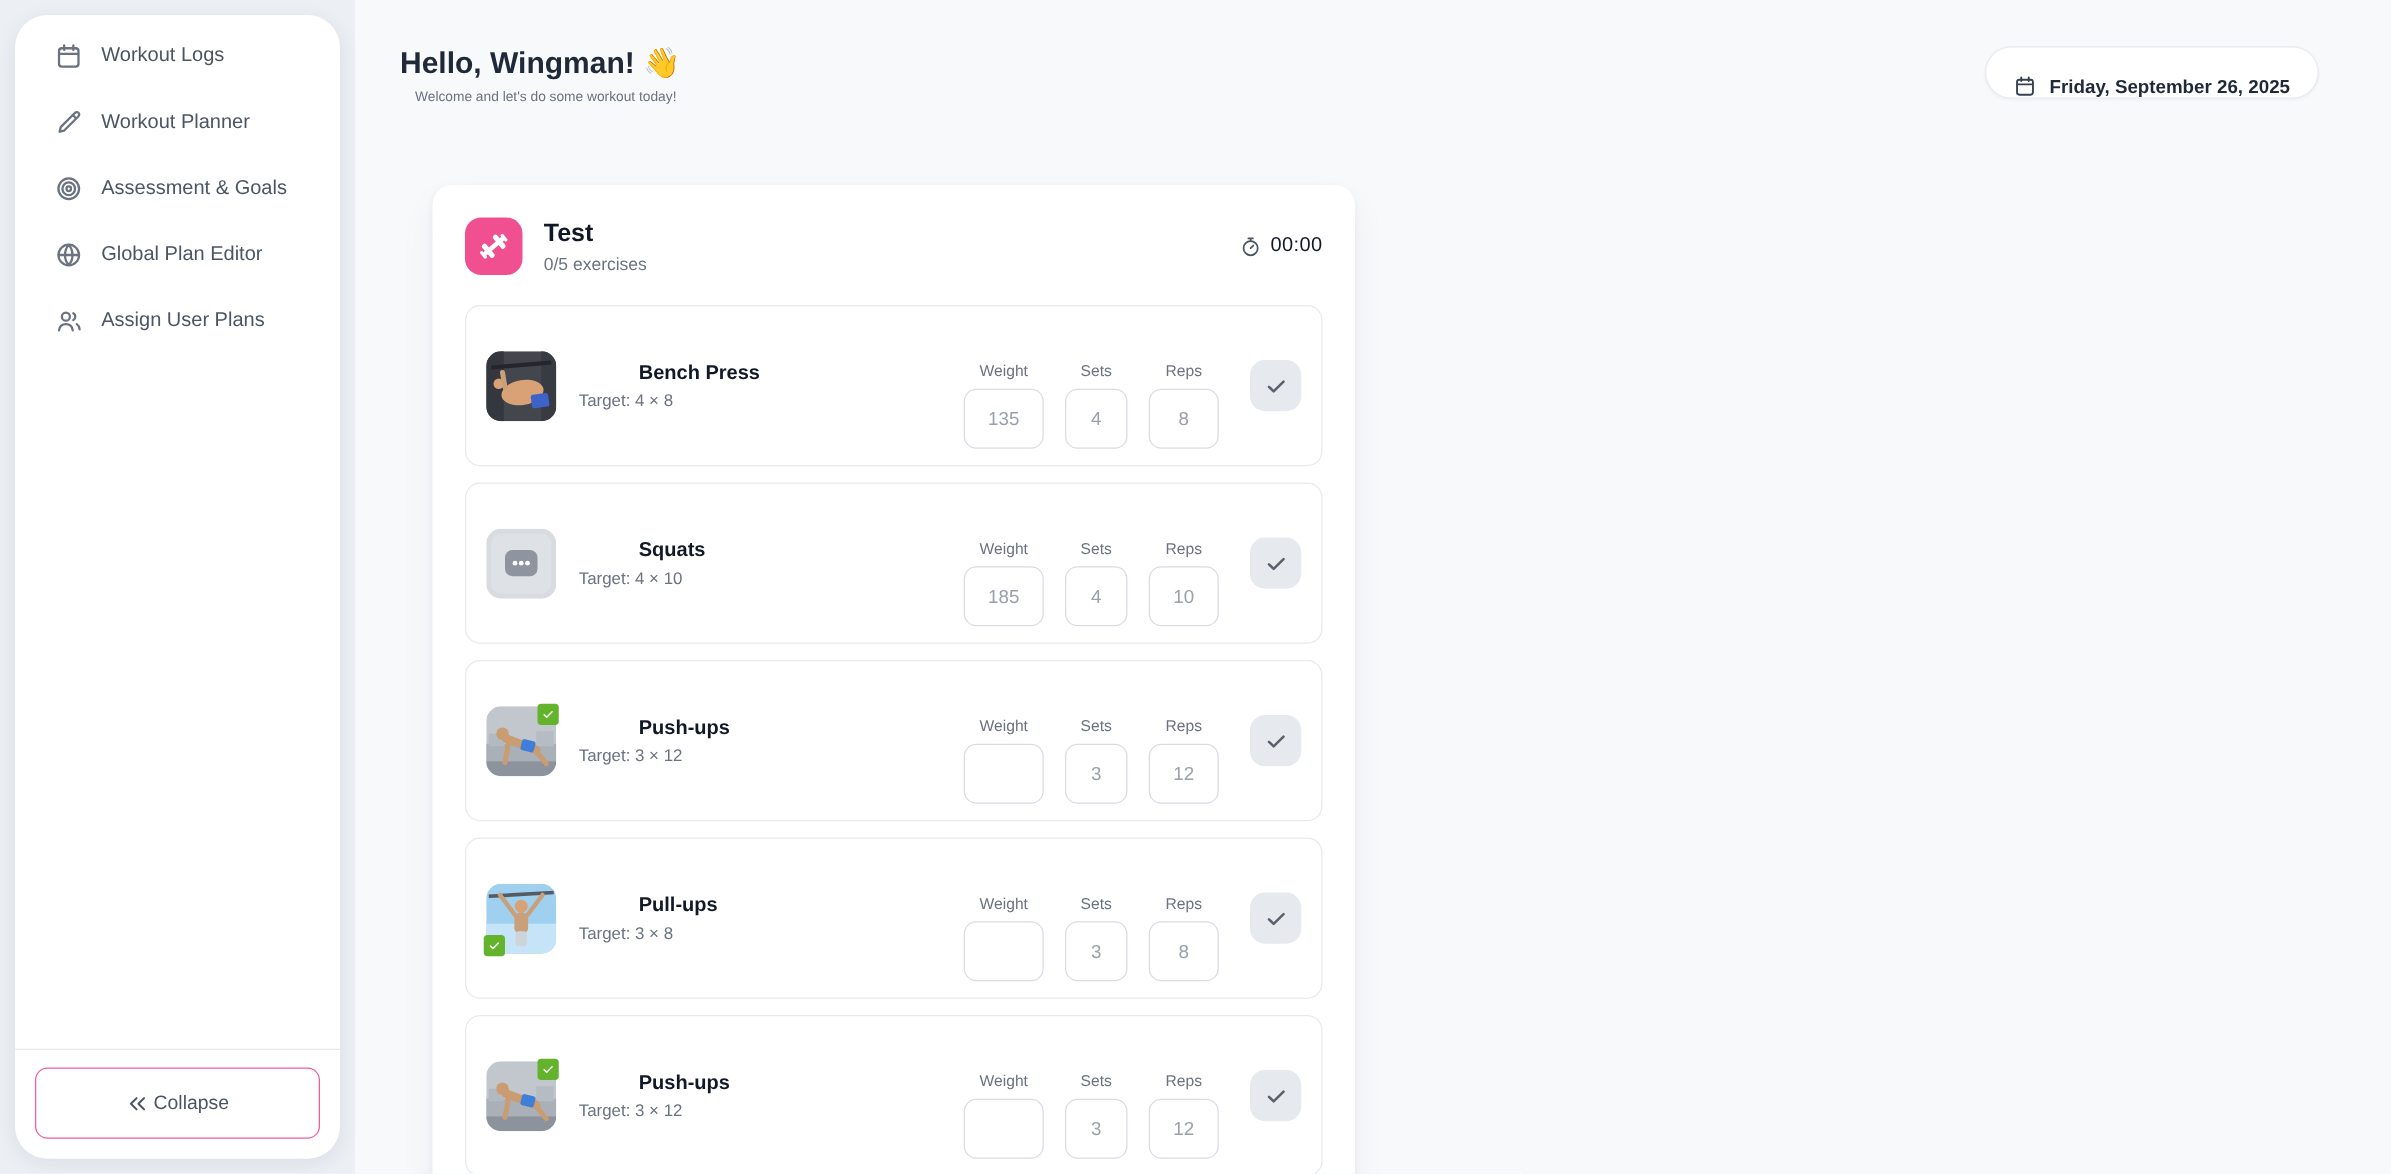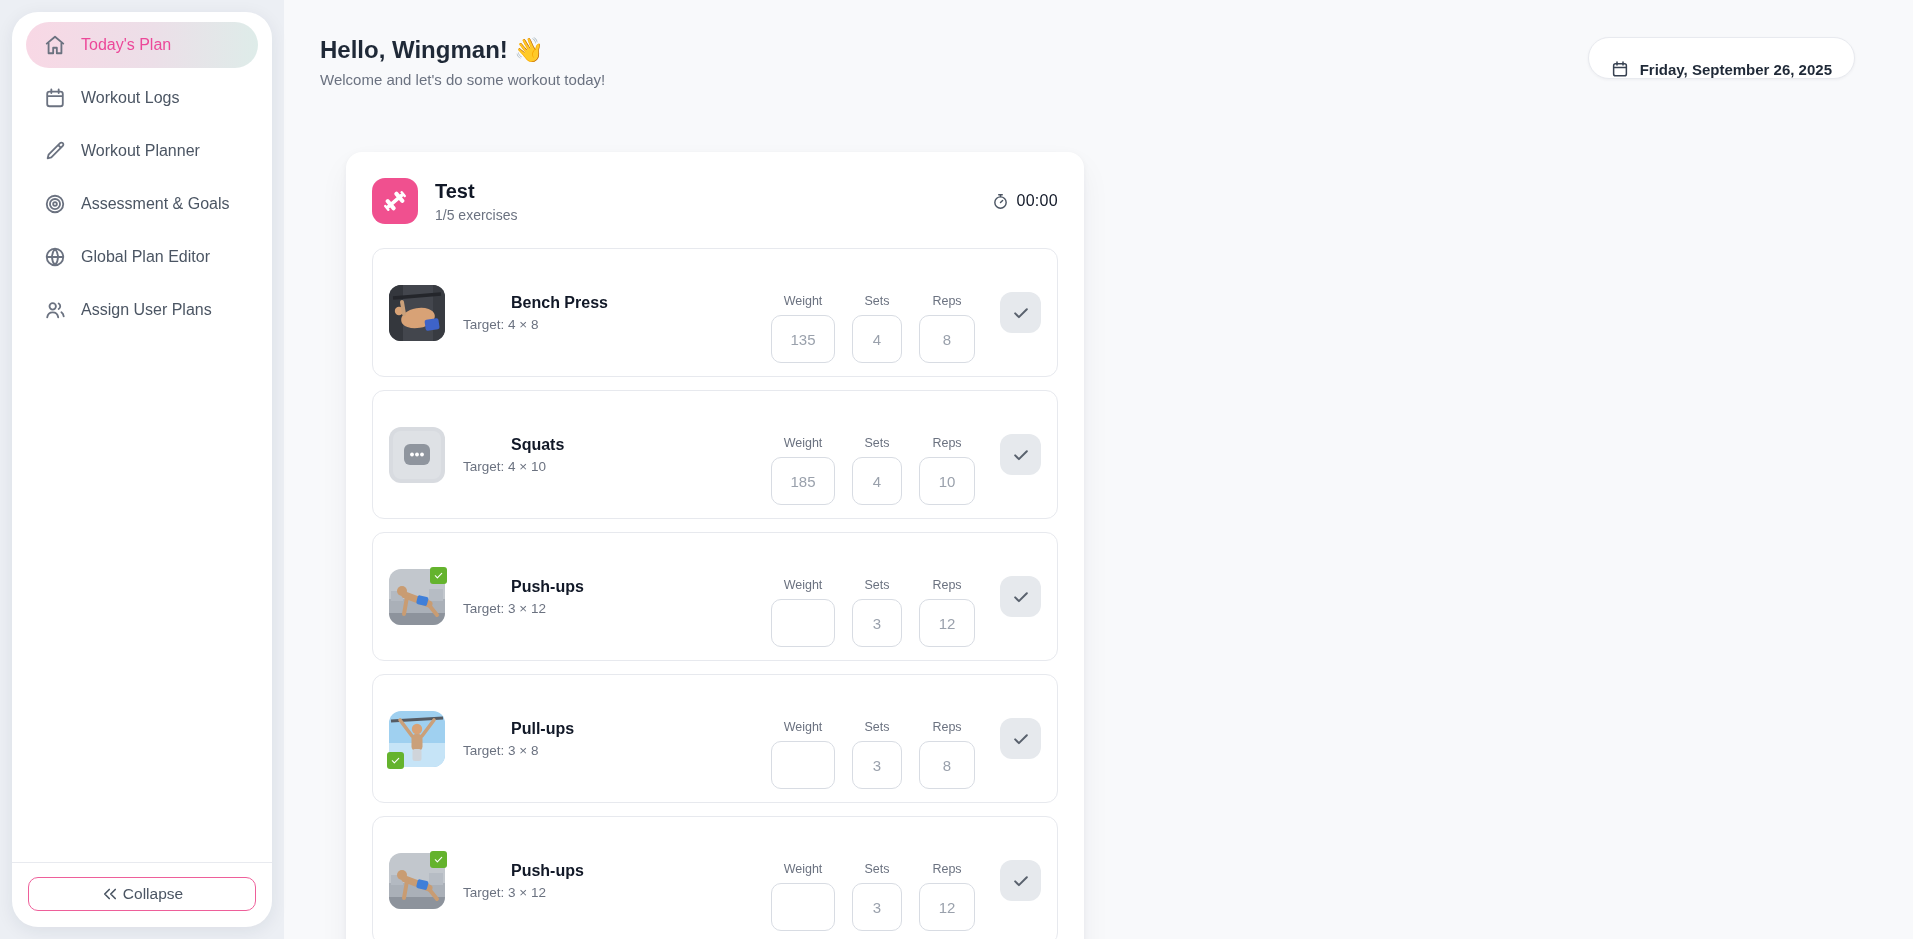--- a/index.html
+++ b/index.html
@@ -24,30 +24,30 @@
     border-radius:23px; margin-bottom:7px; cursor:pointer; background:transparent; border:none; width:100%;
     font-family:inherit;
   }
   .nav-item .nav-ic { width:22px; height:22px; color:#6b7280; flex:none; display:flex; }
   .nav-item .nav-label { font-size:16px; color:#4b5563; white-space:nowrap; }
   .nav-item.active { background:linear-gradient(90deg,#f8d8e5 0%,#ecdfe8 55%,#deece9 100%); }
   .nav-item.active .nav-label { color:#ec4899; }
 
   .collapse-wrap { padding:14px 16px 16px 16px; border-top:1px solid #e8eaef; }
   .collapse-btn {
-    width:100%; height:34px; background:#fff; border:1.6px solid #ee5f9a; border-radius:10px;
+    width:100%; height:57px; background:#fff; border:1.6px solid #ee5f9a; border-radius:10px;
     display:flex; align-items:center; justify-content:center; gap:4px; cursor:pointer; font-family:inherit;
   }
   .collapse-btn .c-ic { width:18px; height:18px; color:#4b5563; display:flex; }
   .collapse-btn span { font-size:15.5px; color:#4b5563; }
 
   
   main { flex:1; position:relative; padding:36px 58px 0 36px; }
   .page-title { font-size:24px; font-weight:bold; color:#1f2937; }
-  .page-subtitle { font-size:15px; color:#6b7280; margin-top:7px; }
+  .page-subtitle { font-size:11px; color:#6b7280; margin-top:7px;margin-left:12px; }
 
   .date-pill {
     position:absolute; top:37px; right:58px; height:42px; padding:0 22px;
     background:#fff; border:1px solid #e8eaef; border-radius:22px;
     display:flex; align-items:flex-end; gap:11px; cursor:pointer;
     box-shadow:0 1px 3px rgba(30,41,59,.05); font-family:inherit;
   }
   .date-pill .d-ic { width:18px; height:18px; color:#374151; display:flex; }
   .date-pill span { font-size:15px; font-weight:bold; color:#1f2937; }
 
@@ -207,28 +207,20 @@
     <rect x="22.5" y="23" width="11" height="17" rx="4.5" fill="#caa07a"></rect>
     <rect x="23.5" y="38" width="9" height="12" rx="2.5" fill="#cfd4da"></rect>
   </symbol>
 </svg>
 
 <div class="page">
 
   <div class="side-col">
     <aside class="sidebar">
       <nav id="nav">
-          <button class="nav-item active">
-    <span class="nav-ic icon">
-              <svg viewBox="0 0 24 24" width="22" height="22">
-                <use href="#home"></use>
-              </svg>
-            </span>
-    <span class="nav-label">Today's Plan</span>
-  </button>
           <button class="nav-item">
     <span class="nav-ic icon">
               <svg viewBox="0 0 24 24" width="22" height="22">
                 <use href="#calendar"></use>
               </svg>
             </span>
     <span class="nav-label">Workout Logs</span>
   </button>
           <button class="nav-item">
     <span class="nav-ic icon">
@@ -293,21 +285,21 @@
 
     <section class="card">
       <div class="card-head">
         <div class="w-icon">
           <svg viewBox="0 0 28 28">
               <use href="#dumbbell"></use>
             </svg>
         </div>
         <div class="w-titles">
           <div class="w-title">Test</div>
-          <div class="w-sub">1/5 exercises</div>
+          <div class="w-sub">0/5 exercises</div>
         </div>
         <div class="timer">
           <span class="t-ic">
               <svg viewBox="0 0 24 24" width="17" height="17">
                 <use href="#stopwatch"></use>
               </svg>
             </span>
           <span>00:00</span>
         </div>
       </div>

